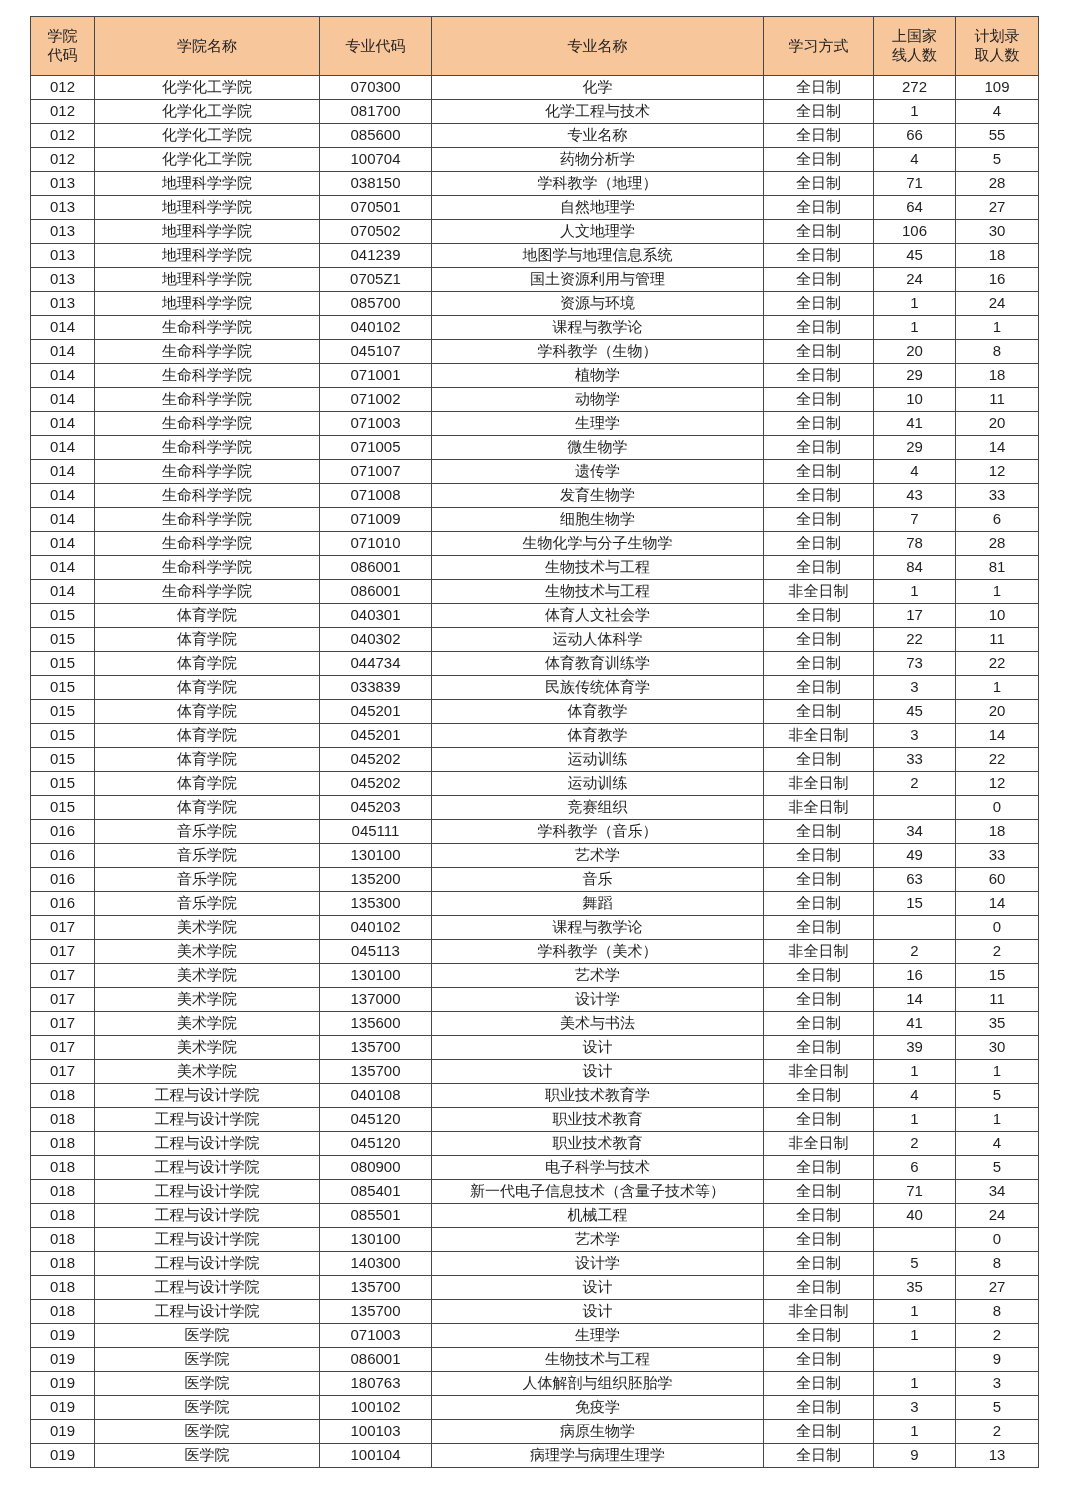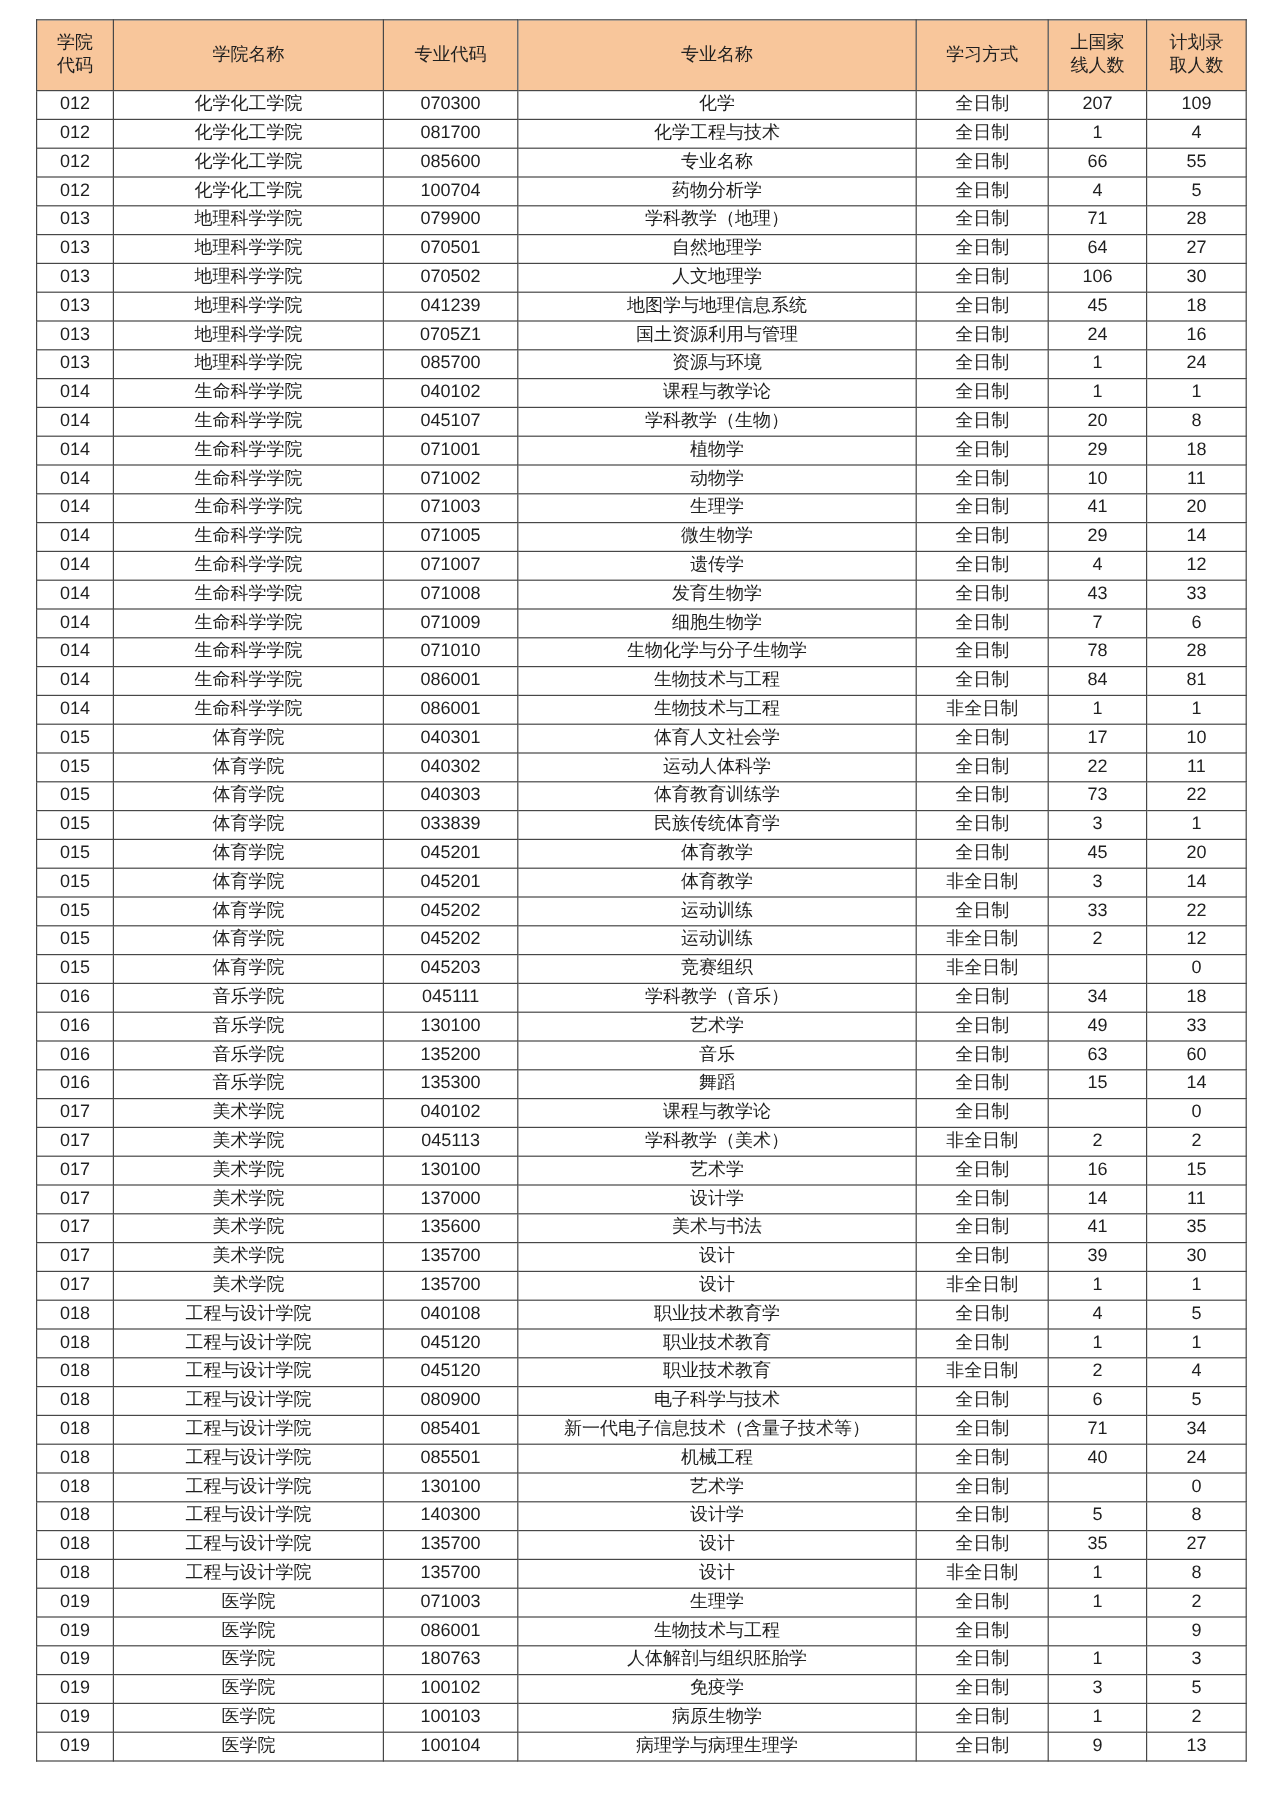--- a/index.html
+++ b/index.html
@@ -79,21 +79,21 @@
 取人数</th>
         </tr>
     </thead>
     <tbody id="table-body">
         <tr>
           <td>012</td>
           <td>化学化工学院</td>
           <td>070300</td>
           <td>化学</td>
           <td>全日制</td>
-          <td>207</td>
+          <td>272</td>
           <td>109</td>
         </tr>
         <tr>
           <td>012</td>
           <td>化学化工学院</td>
           <td>081700</td>
           <td>化学工程与技术</td>
           <td>全日制</td>
           <td>1</td>
           <td>4</td>
@@ -112,21 +112,21 @@
           <td>化学化工学院</td>
           <td>100704</td>
           <td>药物分析学</td>
           <td>全日制</td>
           <td>4</td>
           <td>5</td>
         </tr>
         <tr>
           <td>013</td>
           <td>地理科学学院</td>
-          <td>079900</td>
+          <td>038150</td>
           <td>学科教学（地理）</td>
           <td>全日制</td>
           <td>71</td>
           <td>28</td>
         </tr>
         <tr>
           <td>013</td>
           <td>地理科学学院</td>
           <td>070501</td>
           <td>自然地理学</td>
@@ -292,21 +292,21 @@
           <td>体育学院</td>
           <td>040302</td>
           <td>运动人体科学</td>
           <td>全日制</td>
           <td>22</td>
           <td>11</td>
         </tr>
         <tr>
           <td>015</td>
           <td>体育学院</td>
-          <td>040303</td>
+          <td>044734</td>
           <td>体育教育训练学</td>
           <td>全日制</td>
           <td>73</td>
           <td>22</td>
         </tr>
         <tr>
           <td>015</td>
           <td>体育学院</td>
           <td>033839</td>
           <td>民族传统体育学</td>

